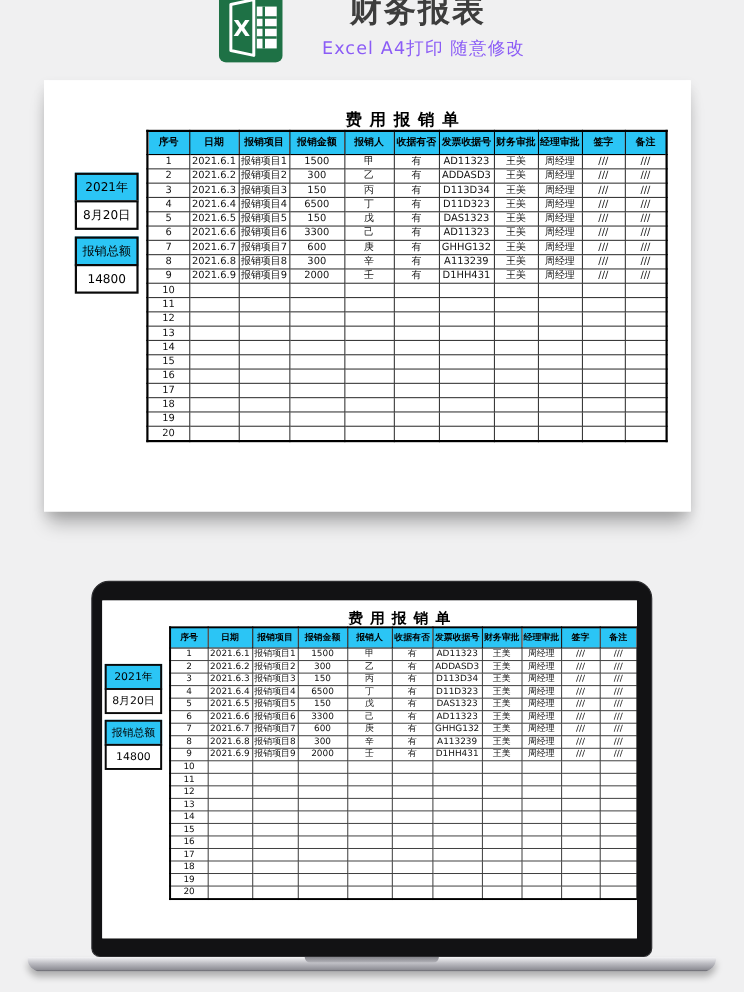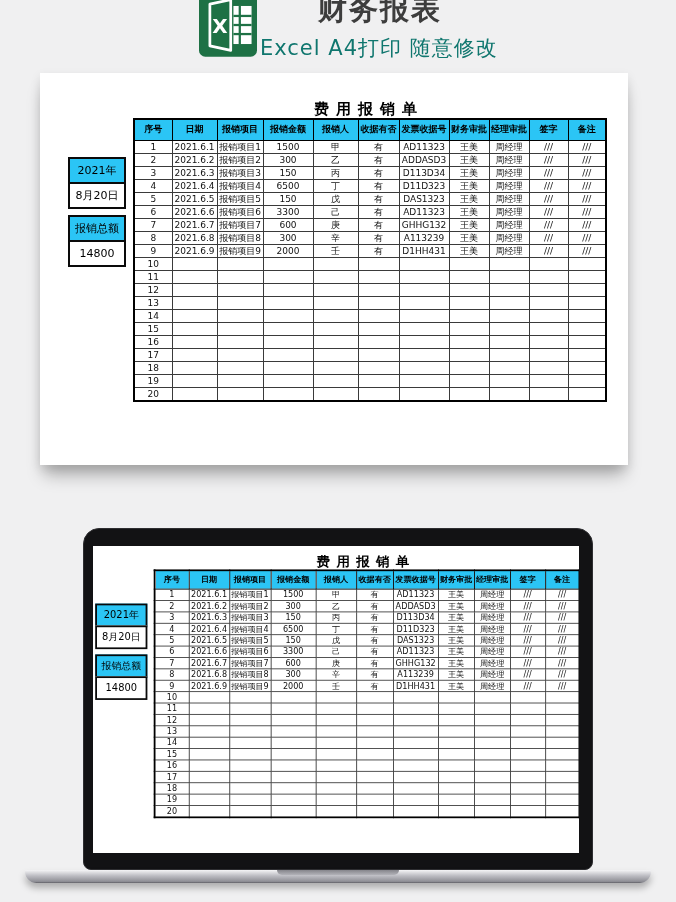--- a/index.html
+++ b/index.html
@@ -4,22 +4,22 @@
 <style>
   * { margin:0; padding:0; box-sizing:border-box; }
   html,body { background:#f0f0f1; }
   body { font-family:"DejaVu Sans","Liberation Sans",sans-serif; }
   .canvas { position:relative; width:676px; height:902px; background:#f0f0f1; overflow:hidden; margin:0 auto; }
 
   
   .hdr-icon { position:absolute; left:199px; top:-7px; width:58px; height:64px; }
   .hdr-title { position:absolute; left:270px; top:-10px; width:220px; text-align:center;
                font-size:29px; font-weight:bold; color:#3d3d3d; letter-spacing:2px; }
-  .hdr-sub   { position:absolute; left:260px; top:34px; width:250px; text-align:left;
-               font-size:21px; color:#0f766e; letter-spacing:1px; }
+  .hdr-sub   { position:absolute; left:260px; top:34px; width:250px; text-align:center;
+               font-size:16px; color:#8b5cf6; letter-spacing:1px; }
 
   
   .paper { position:absolute; left:40px; top:73px; width:588px; height:392px; background:#fff;
            box-shadow:0 14px 16px -4px rgba(0,0,0,.28), 0 4px 10px rgba(0,0,0,.10); }
   .sheet { position:relative; width:588px; height:392px; background:#fff; }
 
   .form-title { position:absolute; left:93px; top:27px; width:472px; text-align:center;
                 font-size:15px; font-weight:bold; color:#000; letter-spacing:7px; }
 
   .exp-table { position:absolute; left:93px; top:45px; width:472px;

